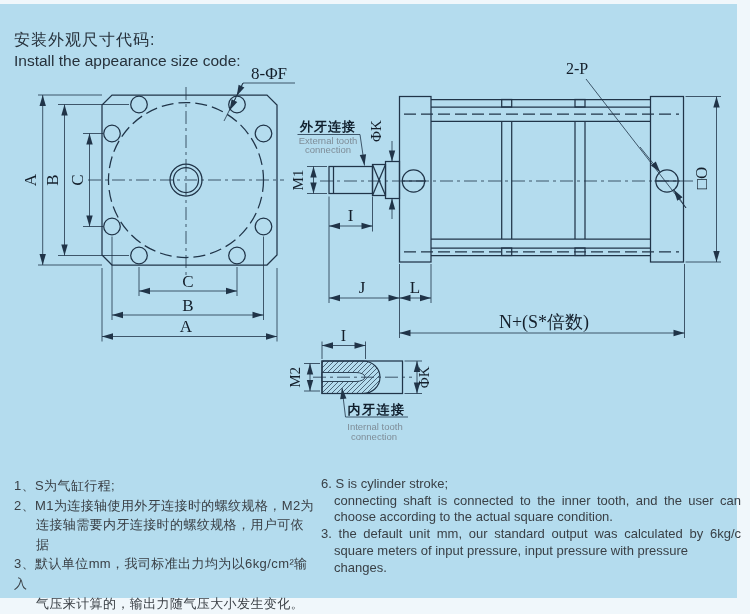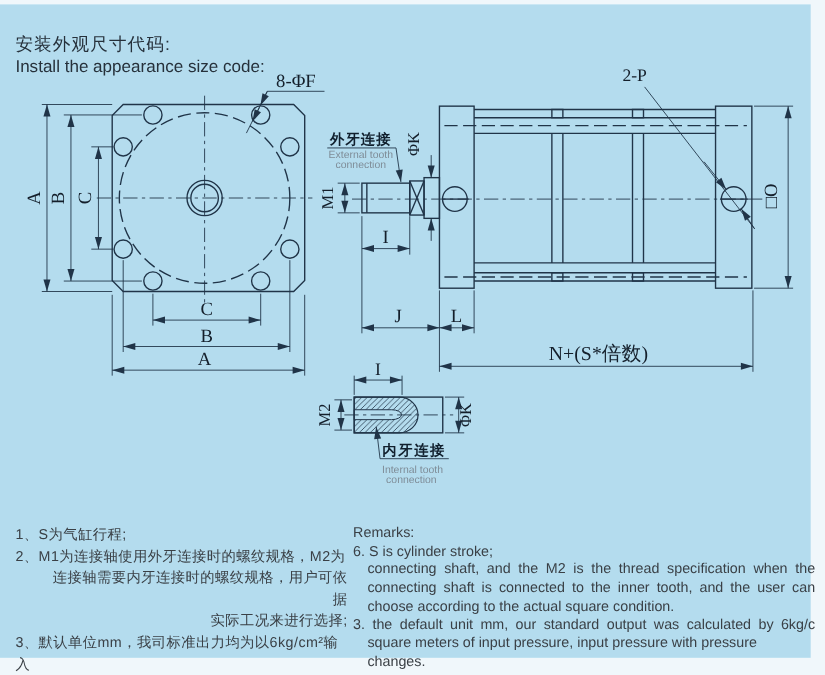--- a/index.html
+++ b/index.html
@@ -16,21 +16,21 @@
   .c{stroke-dasharray:13 4 3 4;stroke-width:.8px;}
   .arr{fill:#203448;stroke:none;}
   .lbl{font-family:"Liberation Serif",serif;font-size:17px;fill:#141f2b;stroke:none;}
   .lbl2{font-size:15px;}
   .lbl3{font-size:16px;}
   .lblN{font-size:18px;}
   .zhl{font-family:"Liberation Sans",sans-serif;font-weight:bold;font-size:13px;fill:#11202e;stroke:none;}
   .enl{font-family:"Liberation Sans",sans-serif;font-size:9.5px;fill:#7f8d98;stroke:none;}
   .rm-zh{left:14px;top:457px;width:302px;font-size:13px;line-height:19.6px;color:#3a4046;letter-spacing:.4px;}
   .rm-en{left:321px;top:457px;width:420px;font-size:13px;line-height:16.7px;color:#3a4046;}
-  .ind{padding-left:22px;text-align:right;}
+  .ind{padding-left:22px;}
   .ind-en{padding-left:13px;}
   .jl{text-align:justify;text-align-last:justify;}
 </style>
 </head>
 <body>
 
 <div class="panel"></div>
 
 <div class="abs title-zh">安装外观尺寸代码:</div>
 <div class="abs title-en">Install the appearance size code:</div>
@@ -198,26 +198,23 @@
     <text class="zhl" x="376.5" y="414" text-anchor="middle" letter-spacing="1.5">内牙连接</text>
     <text class="enl" x="375" y="430" text-anchor="middle">Internal tooth</text>
     <text class="enl" x="374" y="439.5" text-anchor="middle">connection</text>
   </g>
 </svg>
 
 <div class="abs rm-zh">
   <div>1、S为气缸行程;</div>
   <div>2、M1为连接轴使用外牙连接时的螺纹规格，M2为</div>
   <div class="ind">连接轴需要内牙连接时的螺纹规格，用户可依据</div>
-  <div class="ind">实际工况来进行选择;</div>
   <div>3、默认单位mm，我司标准出力均为以6kg/cm²输入</div>
   <div class="ind">气压来计算的，输出力随气压大小发生变化。</div>
 </div>
 
 <div class="abs rm-en">
-  <div>Remarks:</div>
   <div>6. S is cylinder stroke;</div>
-  <div class="ind-en jl">connecting shaft, and the M2 is the thread specification when the</div>
   <div class="ind-en jl">connecting shaft is connected to the inner tooth, and the user can</div>
   <div class="ind-en">choose according to the actual square condition.</div>
   <div class="jl">3. the default unit mm, our standard output was calculated by 6kg/c</div>
   <div class="ind-en">square meters of input pressure, input pressure with pressure changes.</div>
 </div>
 
 </body></html>

